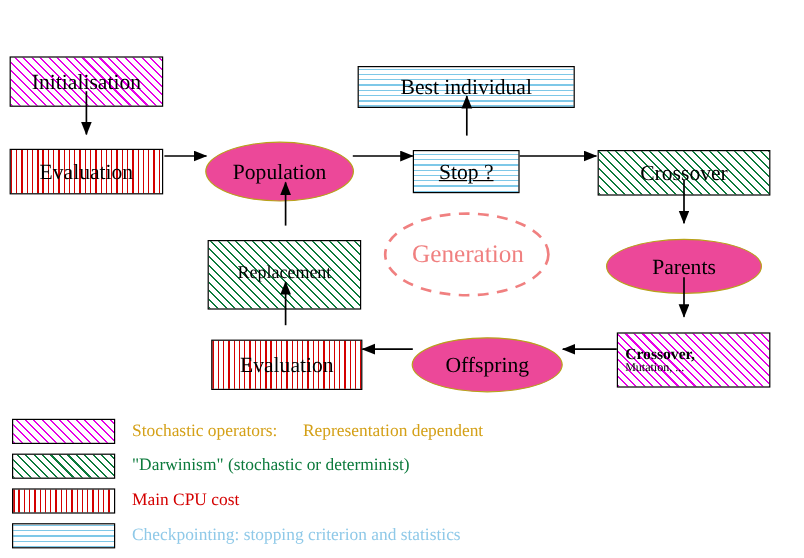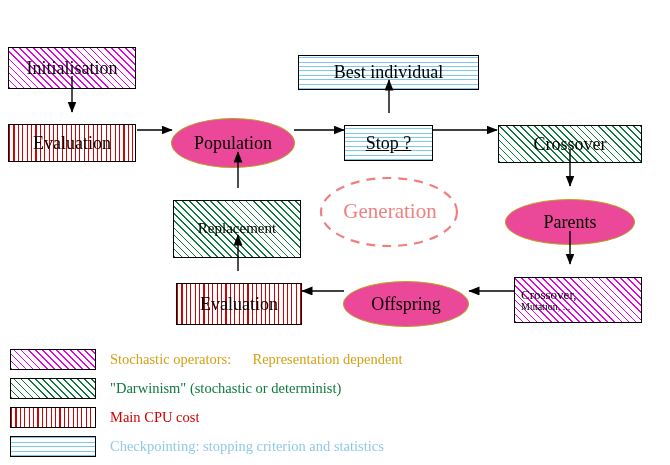--- a/index.html
+++ b/index.html
@@ -165,21 +165,21 @@
 
   <div class="node boxnode fill-red" style="left:176px; top:270px; width:126px; height:42px;">
     <span class="txt" style="font-size:18px;">Evaluation</span>
   </div>
 
   <div class="node ellipse ellipse-yellow" style="left:343px; top:268px; width:126px; height:46px;">
     <span class="txt" style="font-size:18px;">Offspring</span>
   </div>
 
   <div class="node boxnode fill-magenta" style="left:514px; top:264px; width:128px; height:46px; flex-direction:column; justify-content:center; align-items:flex-start; padding-left:6px;">
-    <span class="txt" style="font-size:13px;">Crossover,</span>
+    <span class="txt" style="font-size:13px;font-weight:bold;">Crossover,</span>
     <span class="txt" style="font-size:10px;">Mutation, ...</span>
   </div>
 
   <div class="legend-swatch fill-magenta" style="left:10px; top:349px;"></div>
   <div class="legend-text" style="left:110px; top:351px; color:#d4a017;">
     <span>Stochastic operators:</span>
     <span style="display:inline-block; width:14px;"></span>
     <span>Representation dependent</span>
   </div>
 

